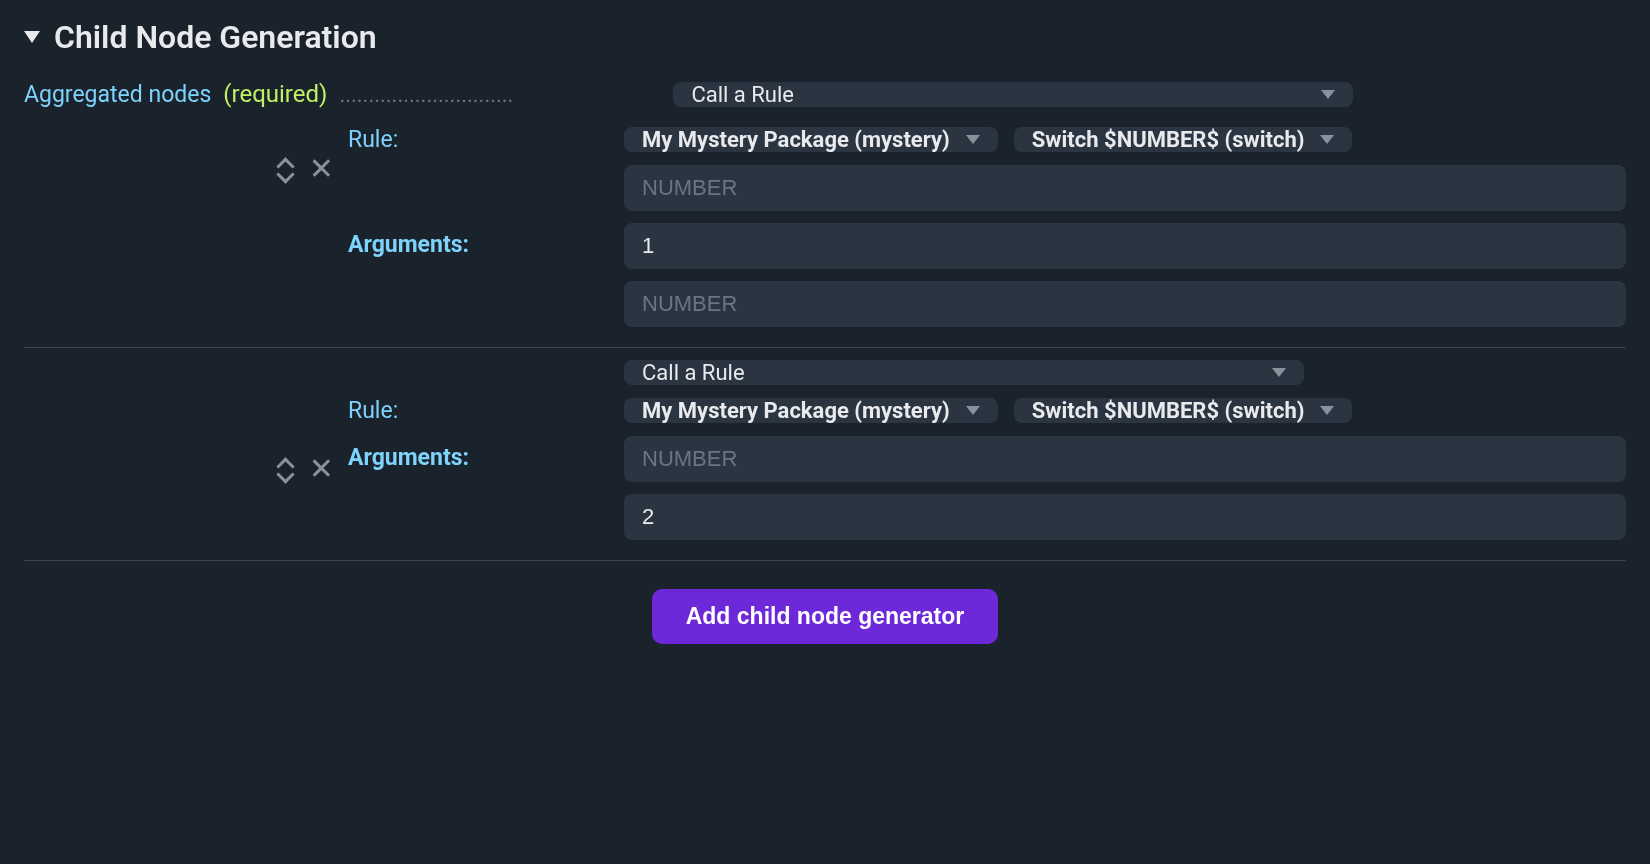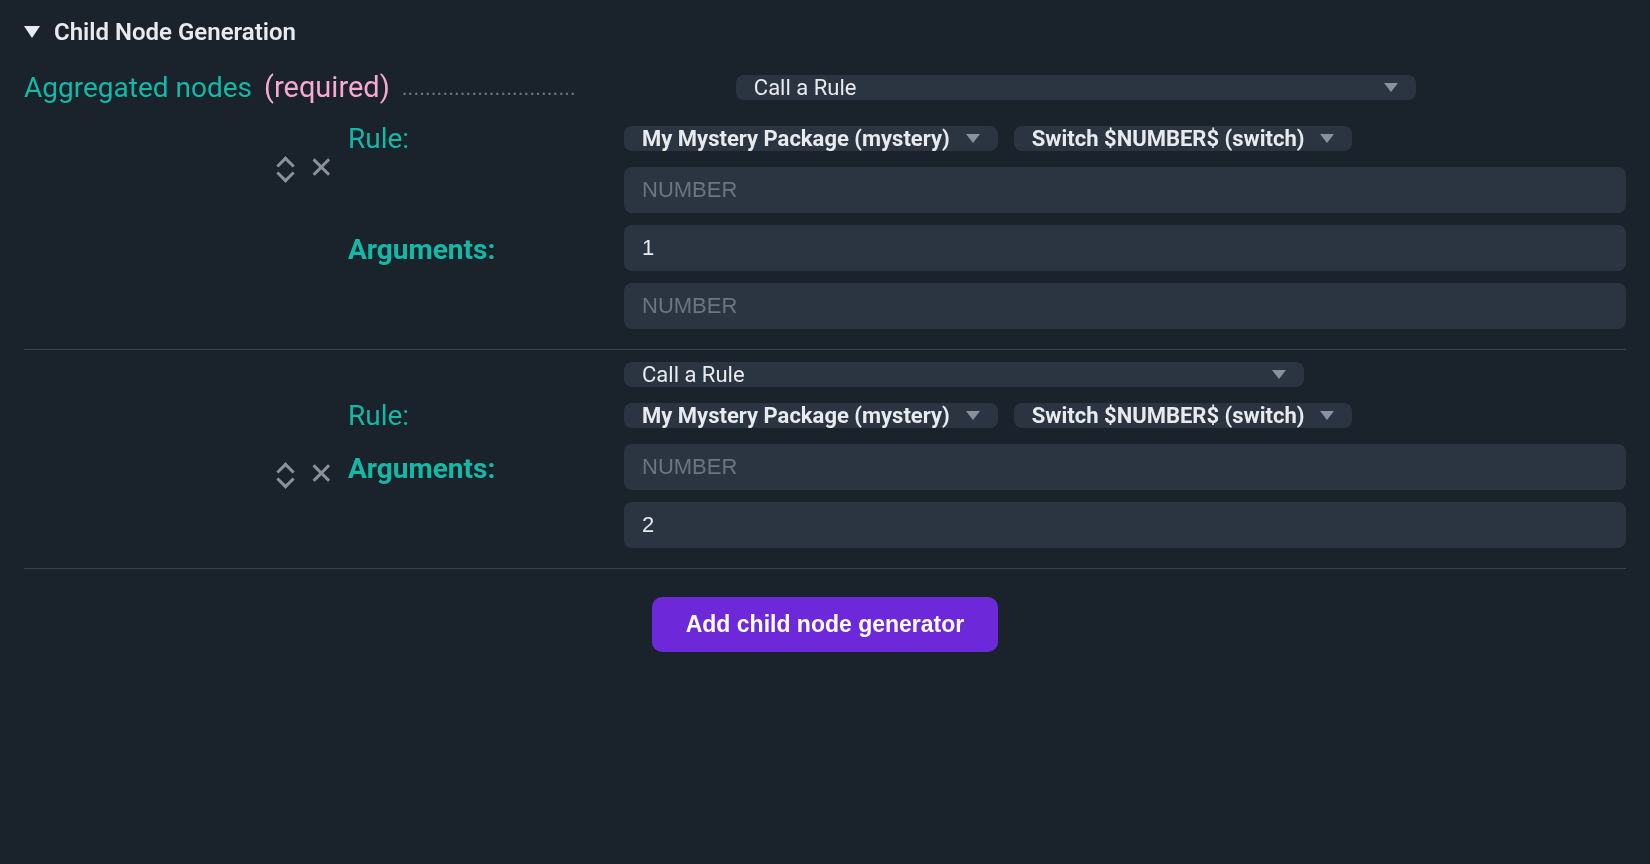--- a/index.html
+++ b/index.html
@@ -22,44 +22,44 @@
   }
   .triangle-down {
     width: 0; height: 0;
     border-left: 8px solid transparent;
     border-right: 8px solid transparent;
     border-top: 12px solid #e8eaed;
     margin-right: 14px;
     display: inline-block;
   }
   .section-title {
-    font-size: 24px;
+    font-size: 32px;
     font-weight: 600;
   }
   .toggle-row {
     display: flex;
     justify-content: flex-end;
     padding: 4px 0 8px 0;
   }
   .pill-btn {
     background: #2b3542;
     border: none;
     color: #e8eaed;
     font-size: 22px;
     padding: 8px 22px;
     border-radius: 8px;
     cursor: pointer;
   }
   .label {
-    font-size: 28px;
-    color: #14b8a6;
+    font-size: 23px;
+    color: #7dd3fc;
   }
   .required {
-    color: #f9a8d4;
-    font-size: 29px;
+    color: #bef264;
+    font-size: 24px;
   }
   .select {
     background: #2b3542;
     border: none;
     border-radius: 8px;
     color: #e8eaed;
     font-size: 22px;
     padding: 0 18px;
     display: flex;
     align-items: center;

